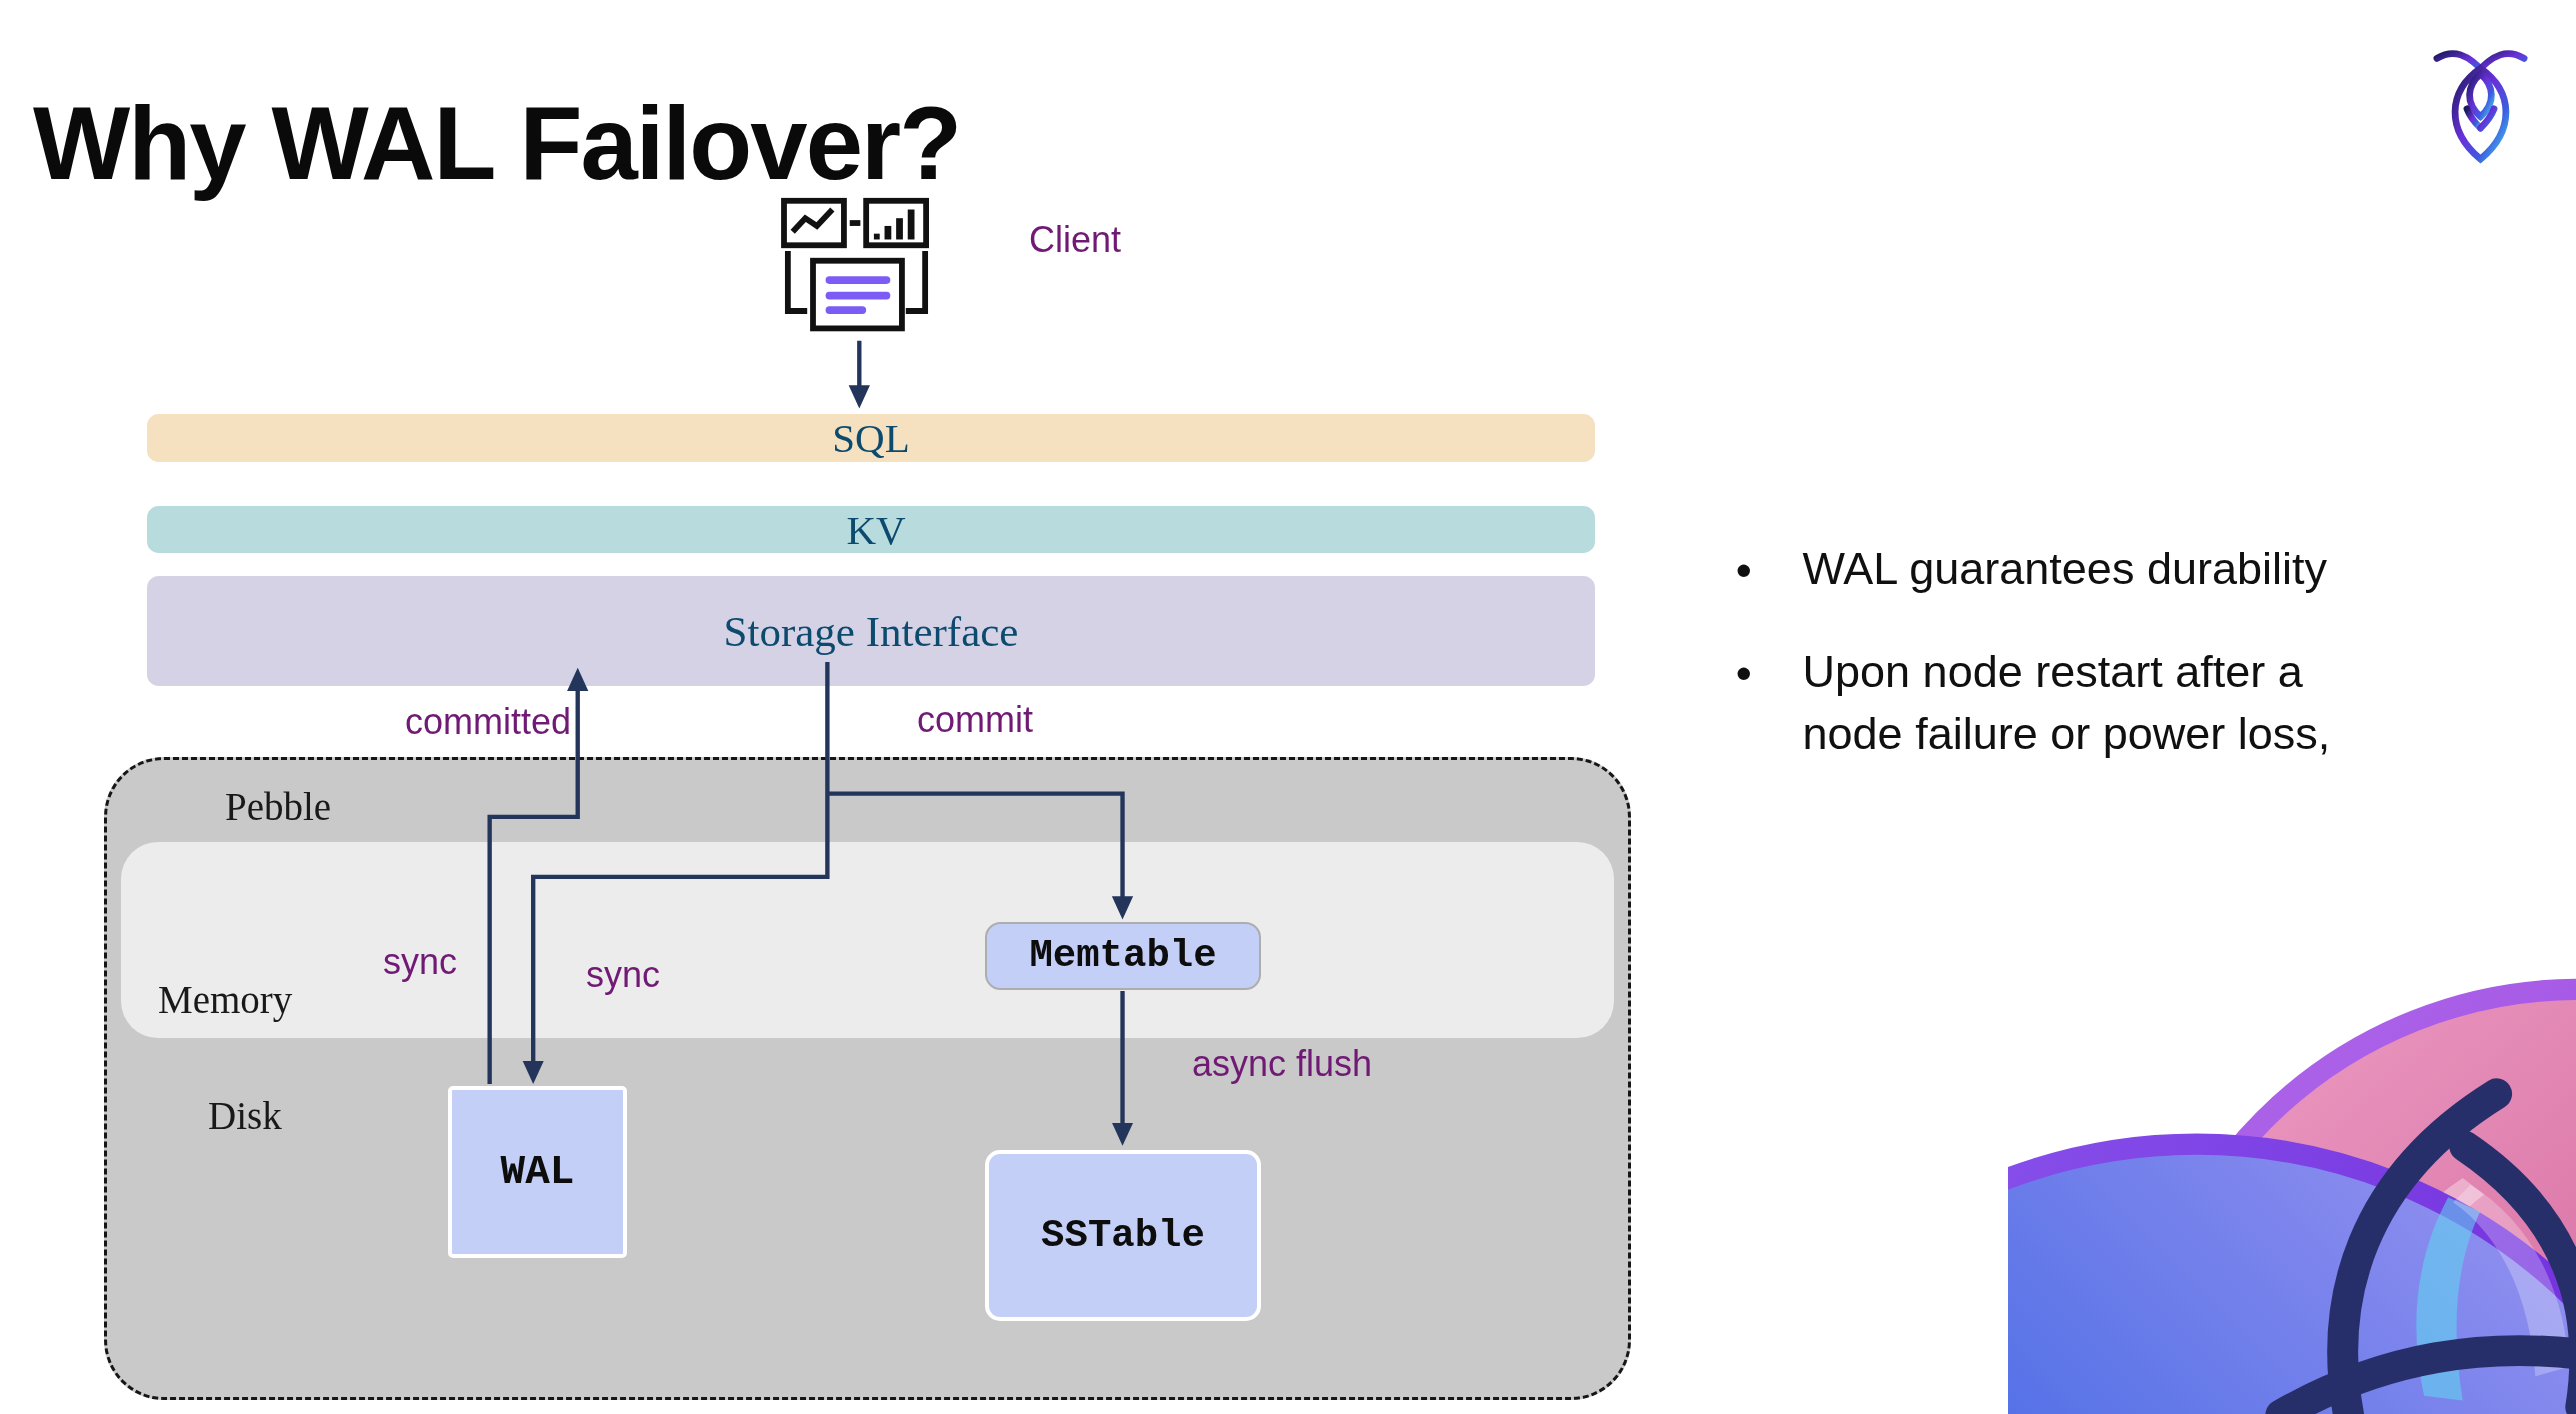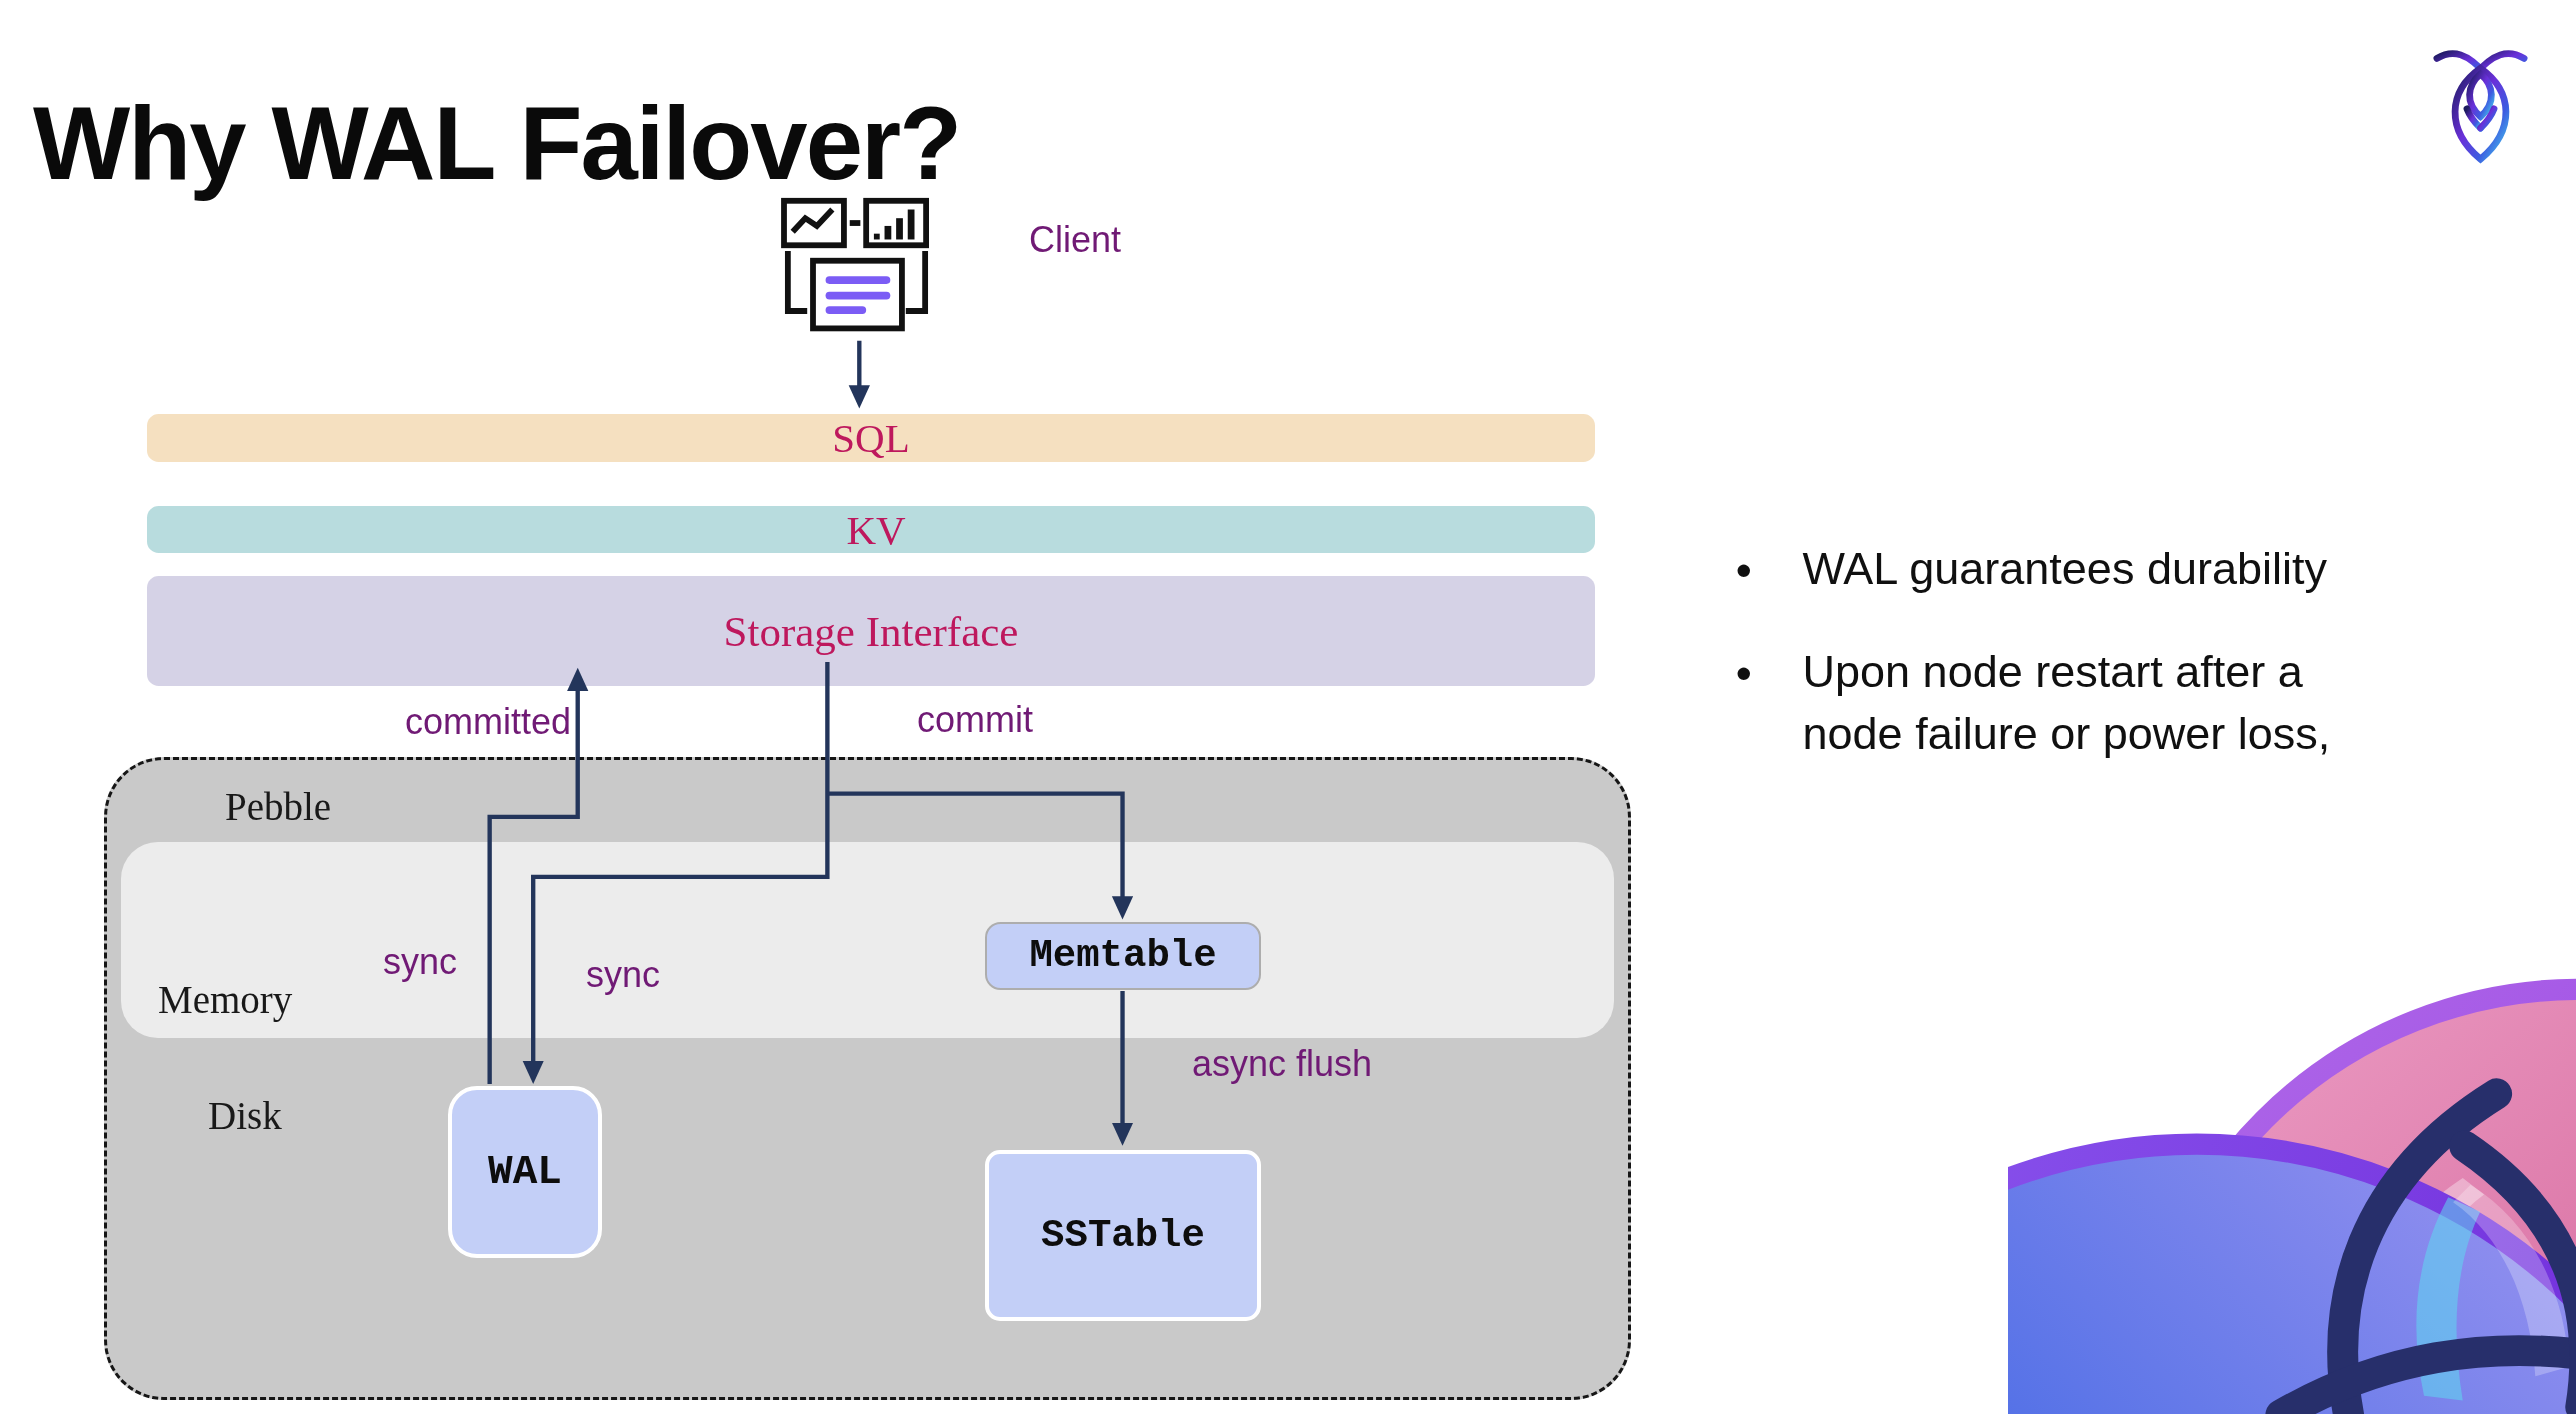--- a/index.html
+++ b/index.html
@@ -13,21 +13,21 @@
     width:2576px;height:1415px;overflow:hidden;position:relative;background:#ffffff;
     font-family:"Liberation Sans",sans-serif;color:var(--ink);
   }
   .title{
     position:absolute;left:33px;top:15.5px;font-size:103px;font-weight:bold;
     letter-spacing:-1.9px;color:#0a0a0a;white-space:nowrap;
   }
   .bar{
     position:absolute;left:147px;width:1448px;border-radius:11.6px;
     display:flex;align-items:center;justify-content:center;
-    font-family:"Liberation Serif",serif;font-size:41px;color:#be185d;
+    font-family:"Liberation Serif",serif;font-size:41px;color:#0c4a6e;
   }
   #bar-sql{top:414px;height:48px;background:var(--sql_bar);}
   #bar-kv{top:506px;height:47px;background:var(--kv_bar);padding-left:10px;}
   #bar-storage{top:576px;height:110px;background:var(--storage_bar);font-size:43px;}
   .pebble{
     position:absolute;left:104px;top:757px;width:1527px;height:643px;
     background:var(--pebble_bg);border:3.9px dashed #161616;border-radius:60px;
   }
   .memory-band{
     position:absolute;left:121px;top:842px;width:1493px;height:196px;
@@ -41,21 +41,21 @@
   #lbl-client{left:1029px;top:219px;}
   #lbl-committed{left:339px;top:693px;width:232px;text-align:right;margin-top:8px;}
   #lbl-commit{left:917px;top:699px;}
   #lbl-sync1{left:383px;top:941px;}
   #lbl-sync2{left:586px;top:954px;}
   #lbl-async{left:1192px;top:1043px;}
   .bluebox{
     position:absolute;background:var(--box_blue);display:flex;align-items:center;justify-content:center;
     font-family:Liberation Mono, monospace;font-weight:bold;font-size:41px;color:#0d0d0d;
   }
-  #box-wal{left:448px;top:1086px;width:154px;height:172px;border:4.8px solid #ffffff;border-radius:29px;}
+  #box-wal{left:448px;top:1086px;width:179px;height:172px;border:4.8px solid #ffffff;border-radius:5px;}
   #box-memtable{left:985px;top:922px;width:276px;height:68px;border:2.9px solid #adadad;border-radius:15.5px;font-size:39px;}
   #box-sstable{left:985px;top:1150px;width:276px;height:171px;border:4.8px solid #ffffff;border-radius:15px;font-size:39px;}
   #connectors{position:absolute;left:0;top:0;pointer-events:none;}
   #connectors path{stroke:var(--arrow);stroke-width:4.5px;fill:none;}
   #ah path{fill:var(--arrow);stroke:none;}
   .bullets{position:absolute;left:1735px;top:538px;width:844px;}
   .bullet{display:flex;gap:50px;margin-bottom:41px;font-size:45px;line-height:62px;color:#101010;}
   .bullet .dot{font-size:29px;line-height:62px;flex:0 0 auto;}
   #client-icon{position:absolute;left:780px;top:195px;}
   #client-icon .frame{fill:#ffffff;stroke:#111111;stroke-width:6;}

